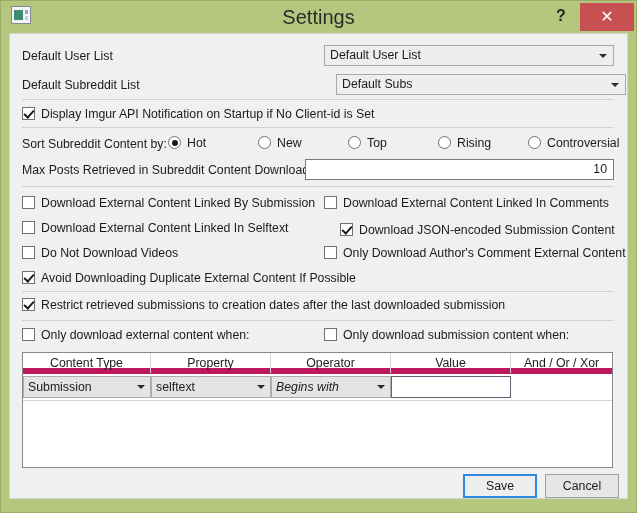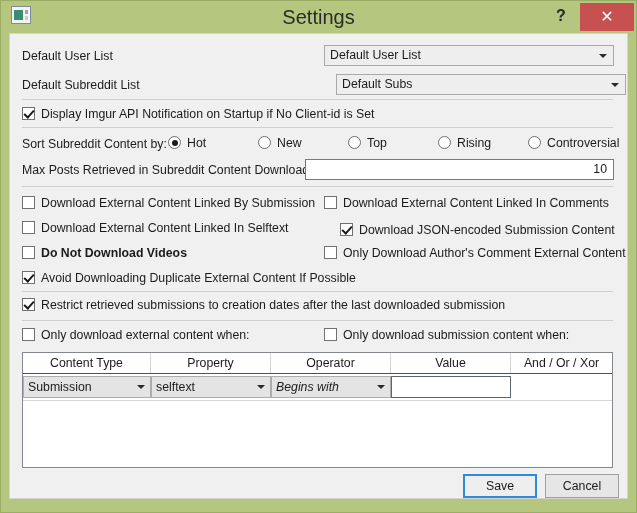--- a/index.html
+++ b/index.html
@@ -112,21 +112,21 @@
   }
   .rb .t{margin-left:6px;font-size:12.3px;}
 
   
   .grid{
     position:absolute;left:12px;top:318px;width:591px;height:116px;
     background:#ffffff;border:1px solid #828790;box-sizing:border-box;
   }
   .grid-head{
     position:relative;height:21px;width:100%;
-    background:#ffffff;border-bottom:1px solid #be185d;
+    background:#ffffff;border-bottom:6px solid #be185d;
     box-sizing:border-box;
   }
   .gh{
     position:absolute;top:0;height:20px;line-height:20px;
     text-align:center;font-size:12.3px;color:#1b1b1b;
     border-right:1px solid #d6d6d6;box-sizing:border-box;
   }
   .gh.last{border-right:none;}
   .grid-row{position:relative;height:26px;width:100%;}
   .cell-combo{
@@ -215,21 +215,21 @@
     <div class="txtbox" style="left:295px;top:125px;width:309px;">10</div>
 
     <div class="sep" style="top:152px;"></div>
 
     <div class="cb" style="left:12px;top:187px;">
       <span class="box"></span><span class="t">Download External Content Linked In Selftext</span>
     </div>
     <div class="cb" style="left:12px;top:162px;">
       <span class="box"></span><span class="t">Download External Content Linked By Submission</span>
     </div>
-    <div class="cb" style="left:12px;top:212px;font-weight:bold;">
+    <div class="cb" style="left:12px;top:212px;">
       <span class="box"></span><span class="t">Do Not Download Videos</span>
     </div>
     <div class="cb" style="left:12px;top:237px;">
       <span class="box on"></span><span class="t">Avoid Downloading Duplicate External Content If Possible</span>
     </div>
 
     <div class="cb" style="left:314px;top:162px;">
       <span class="box"></span><span class="t">Download External Content Linked In Comments</span>
     </div>
     <div class="cb" style="left:314px;top:189px;padding-left:16px;">

